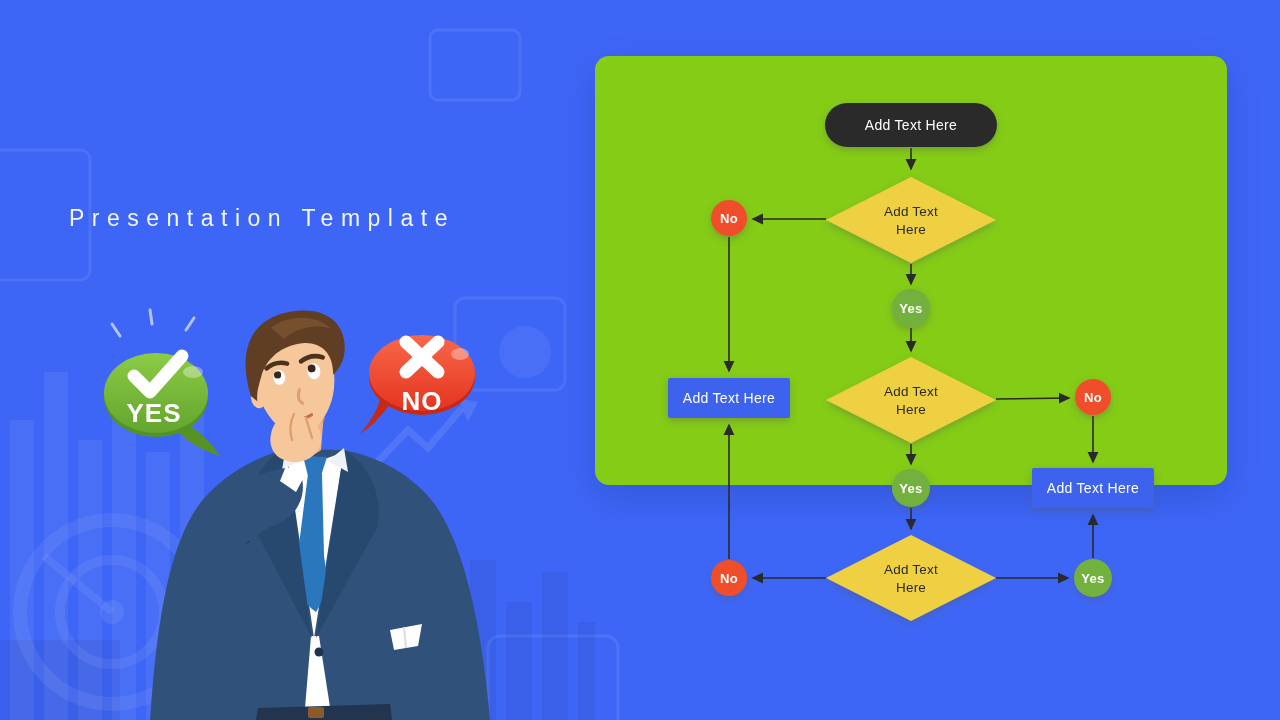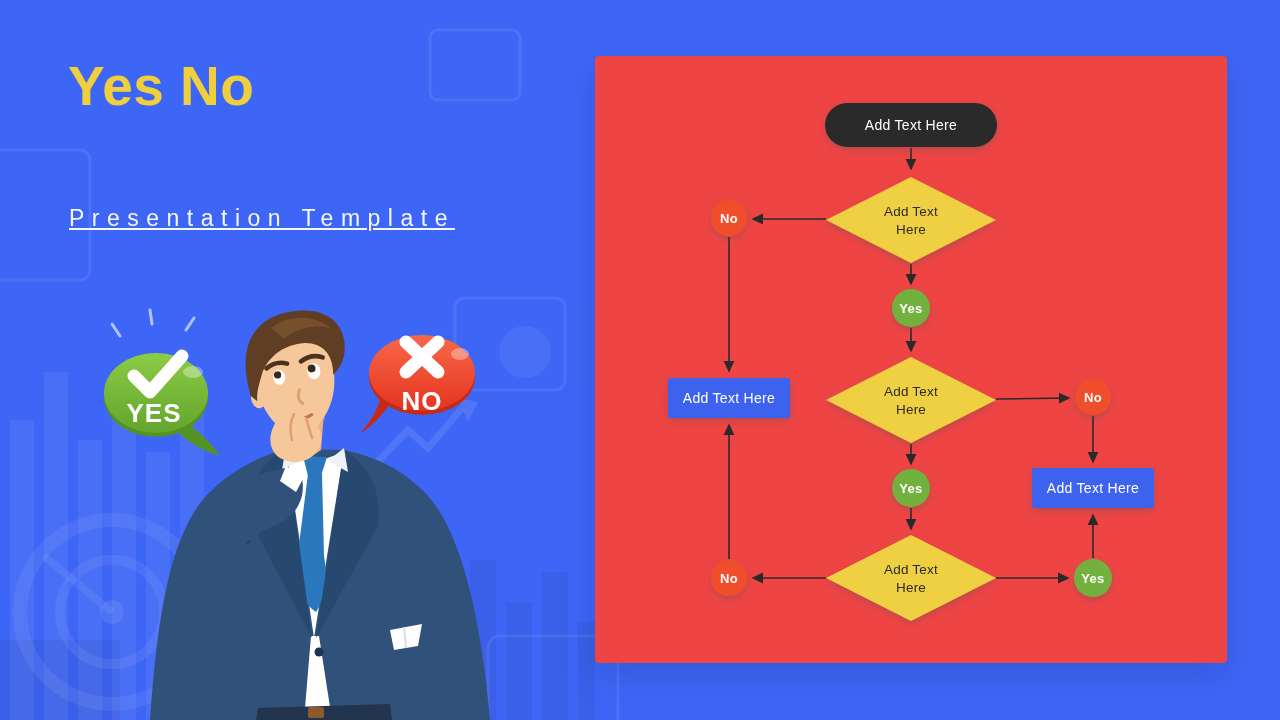--- a/index.html
+++ b/index.html
@@ -9,26 +9,26 @@
     font-family:"Liberation Sans", sans-serif;
   }
   .bg-pattern{position:absolute;left:0;top:0;z-index:0;}
   .left-panel{position:absolute;left:0;top:0;width:595px;height:720px;z-index:1;}
   .title{
     position:absolute;left:68px;top:52px;
     color:#f0cf3d;font-size:55px;font-weight:700;line-height:68px;letter-spacing:0.5px;
   }
   .subtitle{
     position:absolute;left:69px;top:205px;
-    color:#f4f7ff;font-size:23px;font-weight:500;letter-spacing:7.5px;white-space:nowrap;text-decoration:underline;
+    color:#f4f7ff;font-size:23px;font-weight:500;letter-spacing:7.5px;white-space:nowrap;
   }
   .illustration{position:absolute;left:90px;top:300px;width:420px;height:420px;}
   .card{
-    position:absolute;left:595px;top:56px;width:632px;height:607px;z-index:2;
-    background:#ef4444;border-radius:4px;
+    position:absolute;left:595px;top:56px;width:632px;height:429px;z-index:2;
+    background:#84cc16;border-radius:14px;
     box-shadow:0 12px 34px rgba(10,25,90,0.18);
   }
   .flow-svg{position:absolute;left:0;top:0;}
   svg text{font-family:"Liberation Sans", sans-serif;}
   .node-label{fill:#ffffff;font-size:14px;letter-spacing:0.3px;}
   .diamond-label{fill:#2b2b2b;font-size:13.5px;font-weight:500;letter-spacing:0.2px;}
   .badge-label{fill:#ffffff;font-size:13px;font-weight:700;letter-spacing:0.3px;}
   .connector{stroke:#2a2a2a;stroke-width:1.6;fill:none;}
 </style>
 </head>
@@ -66,21 +66,20 @@
     </g>
     <circle cx="525" cy="352" r="26" fill="rgba(255,255,255,0.06)"></circle>
     <g>
       <path d="M370,470 L408,430 L428,448 L462,408" stroke="rgba(255,255,255,0.10)" stroke-width="7" fill="none"></path>
       <path d="M458,398 L478,402 L468,422 Z" fill="rgba(255,255,255,0.10)"></path>
     </g>
   </svg>
 
   <div class="left-panel">
     <div class="title">
-      <div>Yes No</div>
     </div>
     <div class="subtitle">Presentation Template</div>
 
     <svg class="illustration" viewBox="0 0 420 420">
       <defs>
         <linearGradient id="gGreen" x1="0" y1="0" x2="0" y2="1">
           <stop offset="0" stop-color="#8ccb45"></stop>
             <stop offset="1" stop-color="#63a52e"></stop>
         </linearGradient>
         <linearGradient id="gRed" x1="0" y1="0" x2="0" y2="1">

